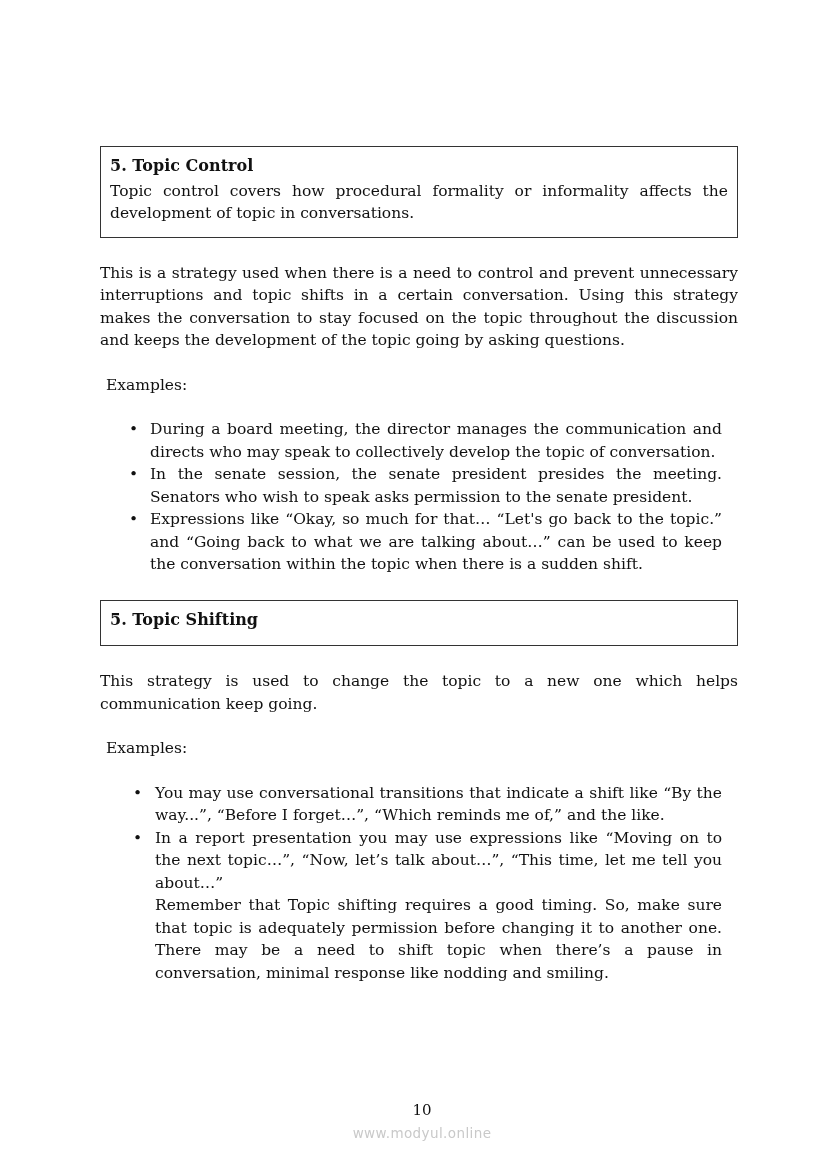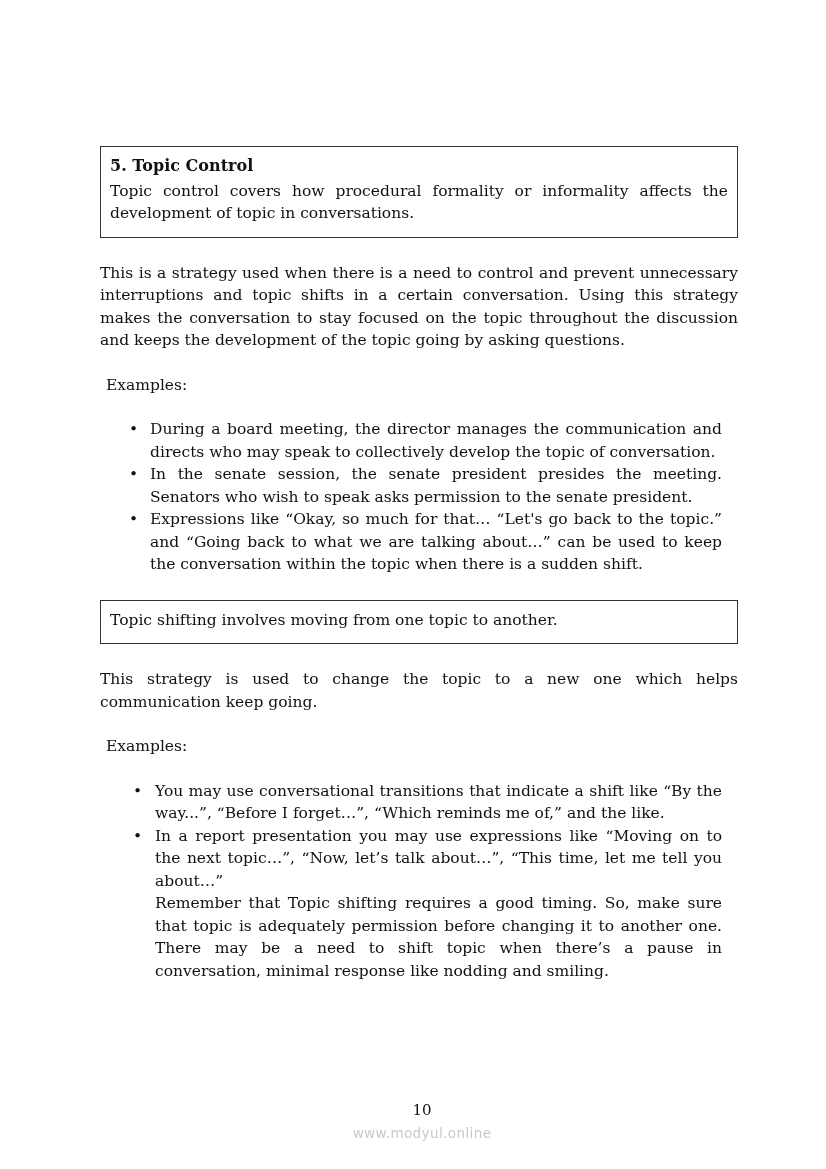--- a/index.html
+++ b/index.html
@@ -93,21 +93,21 @@
 
   <div class="examples">Examples:</div>
 
   <ul class="bullets">
     <li>During a board meeting, the director manages the communication and directs who may speak to collectively develop the topic of conversation.</li>
     <li>In the senate session, the senate president presides the meeting. Senators who wish to speak asks permission to the senate president.</li>
     <li>Expressions like “Okay, so much for that… “Let's go back to the topic.” and “Going back to what we are talking about…” can be used to keep the conversation within the topic when there is a sudden shift.</li>
   </ul>
 
   <div class="info-box box2">
-    <div class="box-body">Topic shifting involves moving from one topic to another.</div>
+    <div class="box-title">5. Topic Shifting</div>
   </div>
 
   <p class="para">This strategy is used to change the topic to a new one which helps communication keep going.</p>
 
   <div class="examples">Examples:</div>
 
   <ul class="bullets indent2">
     <li>You may use conversational transitions that indicate a shift like “By the way...”, “Before I forget…”, “Which reminds me of,” and the like.</li>
     <li>
       <div>In a report presentation you may use expressions like “Moving on to the next topic…”, “Now, let’s talk about…”, “This time, let me tell you about…”</div>

